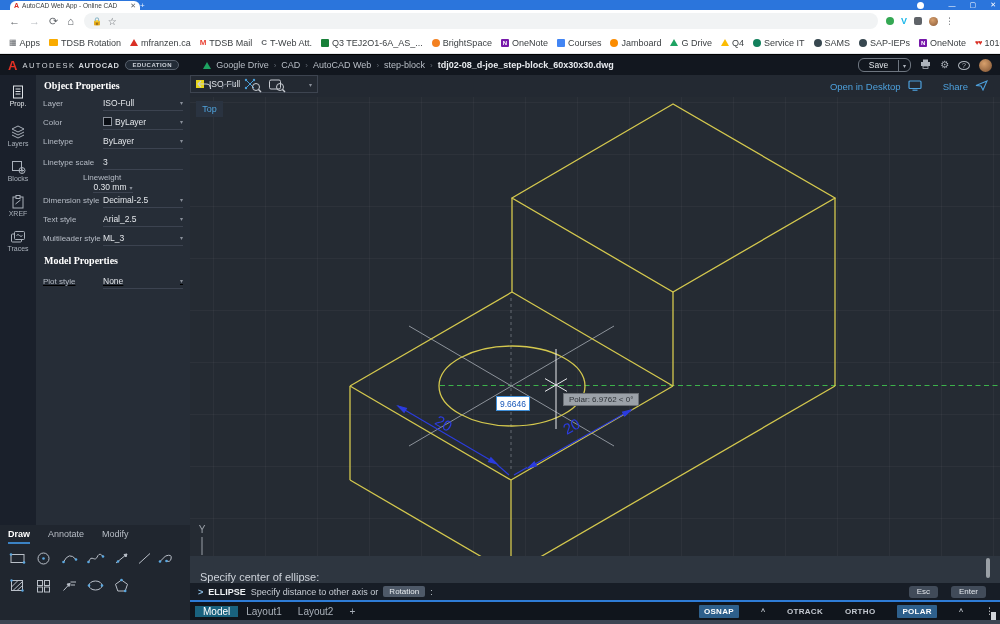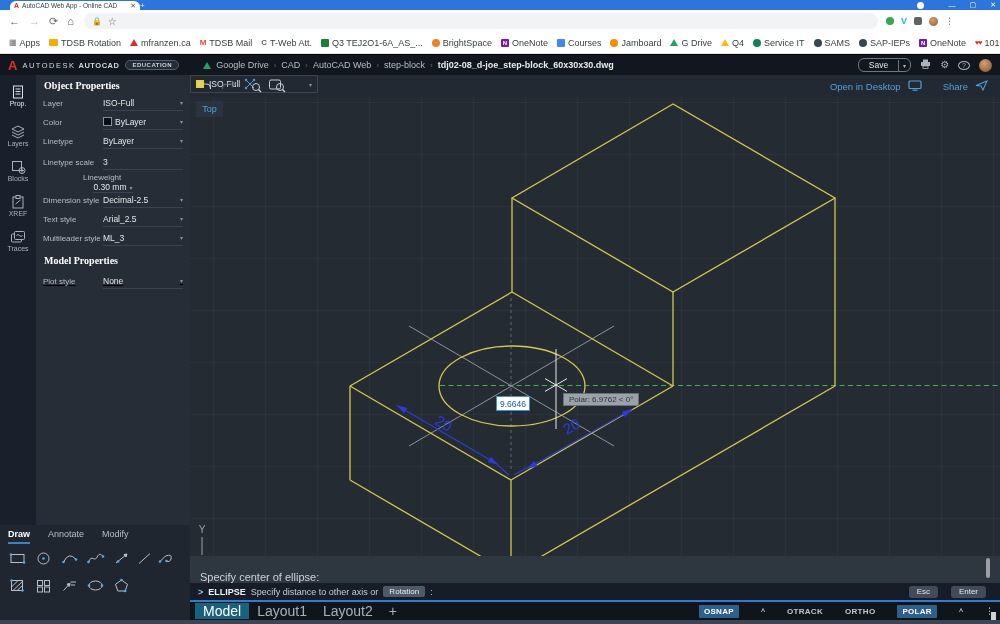--- a/index.html
+++ b/index.html
@@ -113,21 +113,21 @@
   #cmdrow{left:190px;top:583px;width:810px;height:19px;background:#171d26;border-bottom:2px solid #2e7cd6;
     display:flex;align-items:center;padding-left:8px;box-sizing:border-box;gap:5px;}
   #cmdrow .pr{color:#8fc1e8;font-size:9px;font-weight:bold;}
   #cmdrow .cmd{color:#eef1f4;font-size:9px;font-weight:bold;}
   #cmdrow .txt{color:#c6ccd4;font-size:9px;}
   #cmdrow .chip{background:#4e5968;border-radius:2px;color:#e6eaee;font-size:8px;padding:1px 6px;}
   .kbtn{position:absolute;top:3px;background:#414b59;border-radius:3px;color:#e3e7ec;font-size:8px;
     padding:2px 8px;line-height:1;}
   
   #statusbar{left:190px;top:602px;width:810px;height:18px;background:#10151c;display:flex;align-items:center;}
-  .stab{font-size:14px;color:#a9b0b9;padding:0 8px;}
+  .stab{font-size:10px;color:#a9b0b9;padding:0 8px;}
   .stab.active{background:#19627e;color:#fff;}
   #stright{margin-left:auto;display:flex;align-items:center;gap:22px;margin-right:6px;}
   .tog{font-size:8px;font-weight:bold;color:#c2c7cf;letter-spacing:.3px;}
   .tog.on{background:#2e608c;color:#fff;padding:2px 5px;border-radius:1px;}
   .caret{color:#c2c7cf;font-size:7px;font-weight:bold;}
   #stdots{color:#e8ebee;font-size:9px;}
   #leftfoot{left:0;top:602px;width:190px;height:18px;background:#20262f;}
   #bottomstrip{left:0;top:620px;width:1000px;height:4px;background:#3d4553;}
   #ststhumb{position:absolute;right:4px;top:10px;width:5px;height:9px;background:#cfd3d8;}
 </style>

